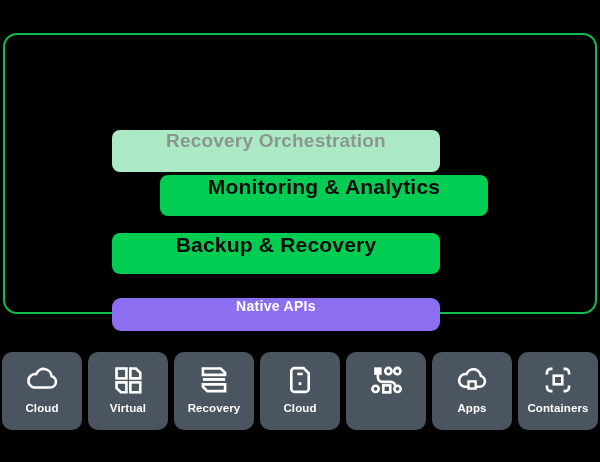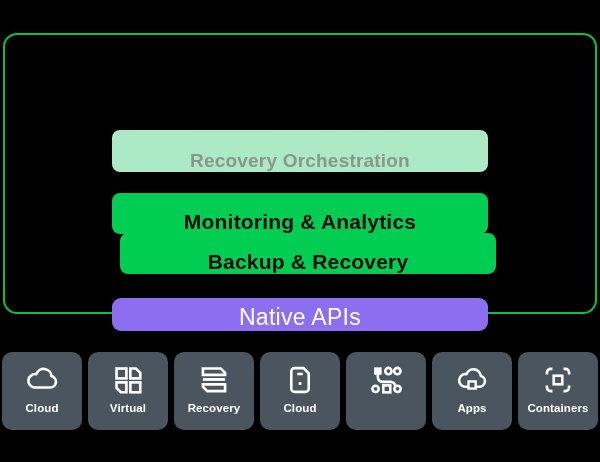--- a/index.html
+++ b/index.html
@@ -5,36 +5,36 @@
   html,body{margin:0;padding:0;background:#000;}
   .stage{
     position:relative;width:600px;height:462px;background:#000;overflow:hidden;
     font-family:"Liberation Sans",sans-serif;
   }
   .platform-box{
     position:absolute;left:3px;top:33px;width:594px;height:281px;
     box-sizing:border-box;border:2px solid #0fbd4e;border-radius:14px;background:#000;
   }
   .layer-bar{
-    position:absolute;left:112px;width:376px;display:flex;align-items:flex-end;justify-content:center;
+    position:absolute;left:112px;width:328px;display:flex;align-items:flex-start;justify-content:center;
     box-sizing:border-box;
   }
   .bar-light{
     top:130px;height:42px;border-radius:8px;background:#ace9c5;
     color:#8b968f;font-size:19px;font-weight:600;letter-spacing:.2px;
   }
   .bar-solid{
     height:41px;border-radius:8px;background:#00cd52;
     color:#0b0b0b;font-size:21px;font-weight:bold;letter-spacing:.2px;
   }
-  .bar-monitoring{top:193px;}
-  .bar-backup{top:233px;margin-left:8px;}
+  .bar-monitoring{top:175px;margin-left:48px;}
+  .bar-backup{top:233px;}
   .bar-purple{
     top:298px;height:33px;border-radius:9px;background:#8c6ff0;
-    color:#ffffff;font-size:23px;font-weight:normal;letter-spacing:.3px;
+    color:#ffffff;font-size:14px;font-weight:bold;letter-spacing:.3px;
   }
   .workloads{
     position:absolute;left:2px;top:352px;width:596px;display:flex;gap:6px;
   }
   .tile{
     width:80px;height:78px;box-sizing:border-box;background:#4a555f;border-radius:10px;
     display:flex;flex-direction:column;align-items:center;padding:9px 2px 14px 2px;flex:0 0 auto;
   }
   .tile-icon{width:38px;height:38px;flex:0 0 auto;}
   .tile-icon svg{width:100%;height:100%;display:block;}

